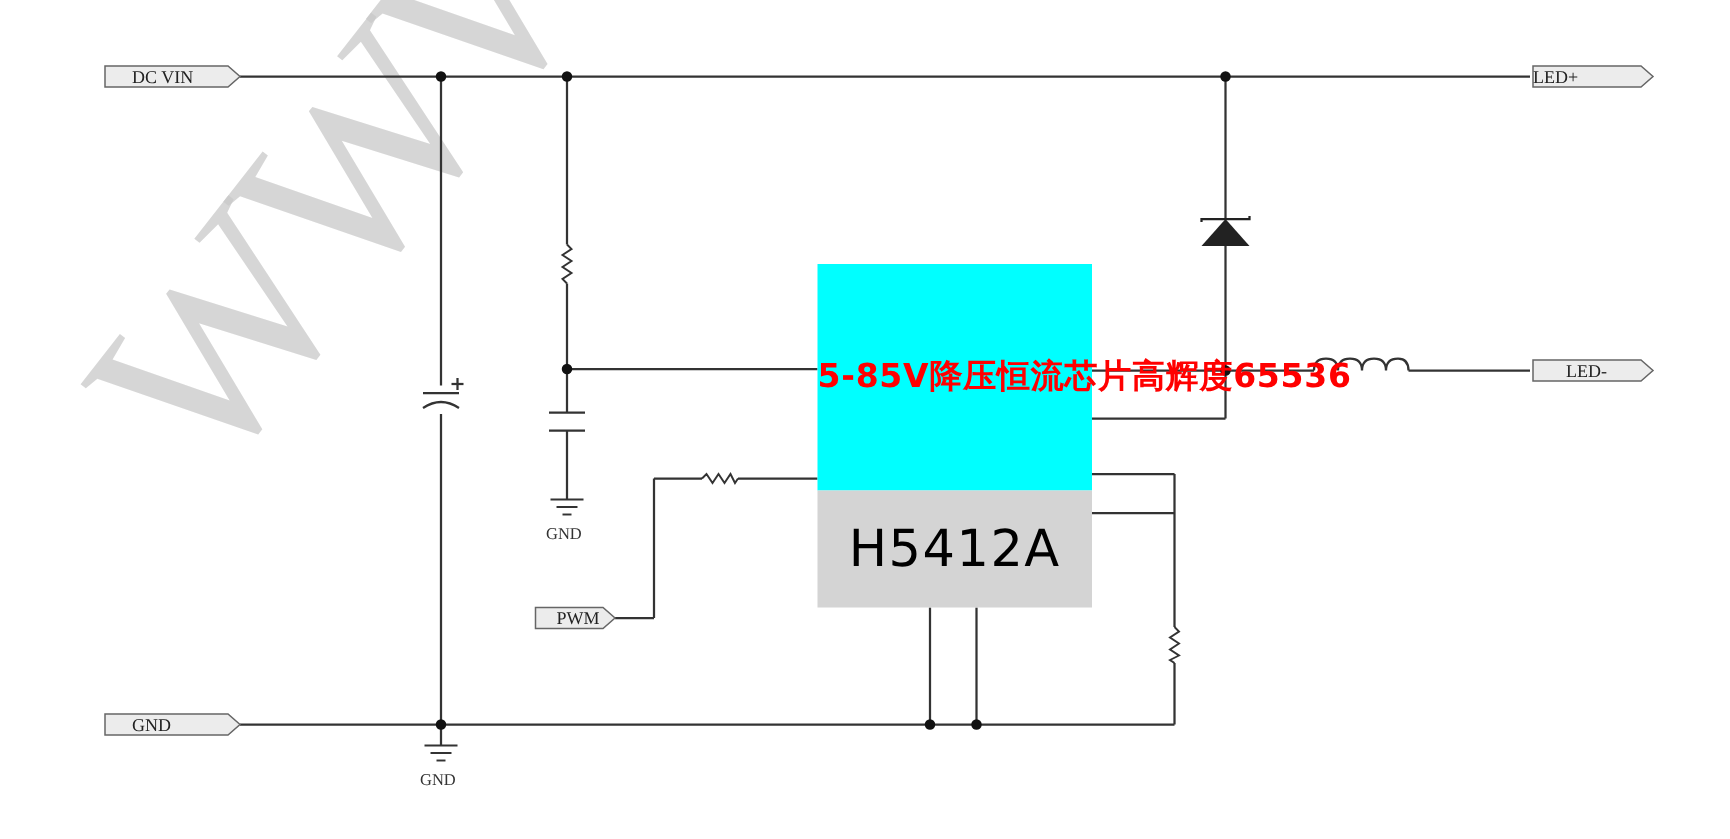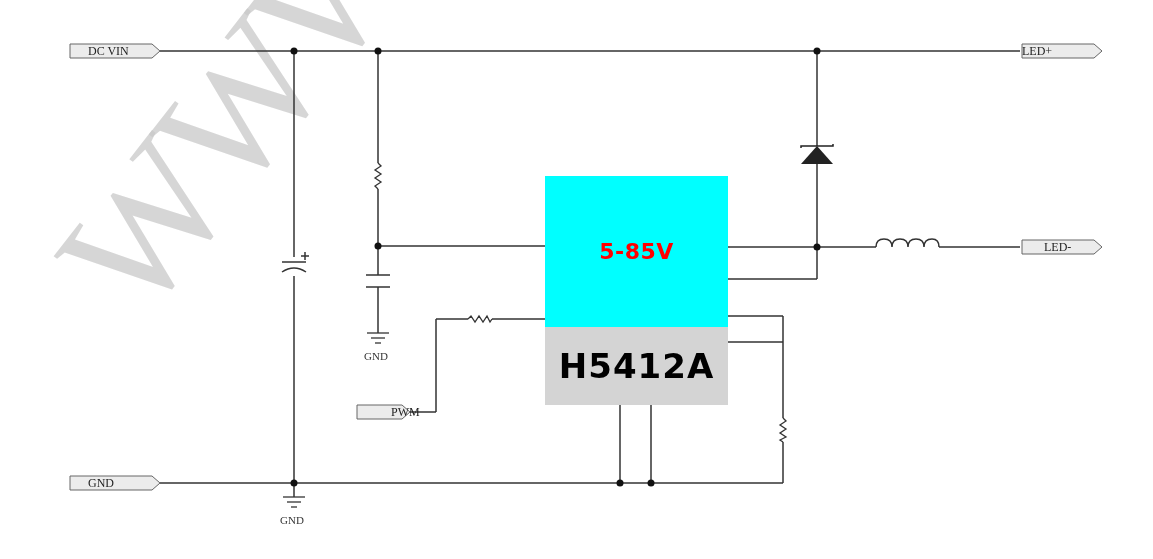--- a/index.html
+++ b/index.html
@@ -6,21 +6,21 @@
   body { width: 1153px; height: 559px; position: relative; overflow: hidden;
          font-family: "Liberation Serif", serif; }
   svg.schem { position: absolute; left: 0; top: 0; }
   .chip-top { position: absolute; left: 545px; top: 176px; width: 183px; height: 151px;
               background: #00ffff; display: flex; flex-direction: row; align-items: center;
               justify-content: space-around; padding: 2px 0; box-sizing: border-box; }
   .chip-top span { color: #ff0000; font-family: "DejaVu Sans", sans-serif; font-weight: bold;
                    font-size: 22px; line-height: 26px; white-space: nowrap; letter-spacing: 0.5px; }
   .chip-bot { position: absolute; left: 545px; top: 327px; width: 183px; height: 78px;
               background: #d4d4d4; display: flex; align-items: center; justify-content: center; }
-  .chip-bot span { color: #000; font-family: "DejaVu Sans", sans-serif; font-weight: bold;
+  .chip-bot span { color: #000; font-family: "DejaVu Sans", sans-serif; font-weight: normal;
                    font-size: 34px; letter-spacing: 1px; }
   .port { position: absolute; height: 14px; font-size: 12px; color: #222;
           display: flex; padding-left: 16px; box-sizing: border-box; }
   .gndlbl { position: absolute; font-size: 11px; color: #333; }
   .watermark { position: absolute; left: 20px; top: 230px; font-family: "Liberation Serif", serif;
                font-size: 170px; color: rgba(200,200,200,0.75); transform: rotate(-52deg);
                transform-origin: left top; white-space: nowrap; letter-spacing: -6px; }
 </style>
 </head>
 <body>
@@ -133,28 +133,30 @@
 
 <div class="port" style="left:70px; top:44px; width:82px; padding-left:18px;">
   <span>DC VIN</span>
 </div>
 <div class="port" style="left:1022px; top:44px; width:72px; padding-left:0;">
   <span>LED+</span>
 </div>
 <div class="port" style="left:1022px; top:240px; width:72px; padding-left:22px;">
   <span>LED-</span>
 </div>
-<div class="port" style="left:357px; top:405px; width:45px; padding-left:14px;margin-left:20px;">
+<div class="port" style="left:357px; top:405px; width:45px; padding-left:14px;">
   <span>PWM</span>
 </div>
 <div class="port" style="left:70px; top:476px; width:82px; padding-left:18px;">
   <span>GND</span>
 </div>
 
 <div class="gndlbl" style="left:364px; top:350px;">GND</div>
 <div class="gndlbl" style="left:280px; top:514px;">GND</div>
 
 <div class="chip-top">
   <span>5-85V</span>
+  <span>降压恒流芯片</span>
+  <span>高辉度65536</span>
 </div>
 <div class="chip-bot">
   <span>H5412A</span>
 </div>
 
 </body></html>

